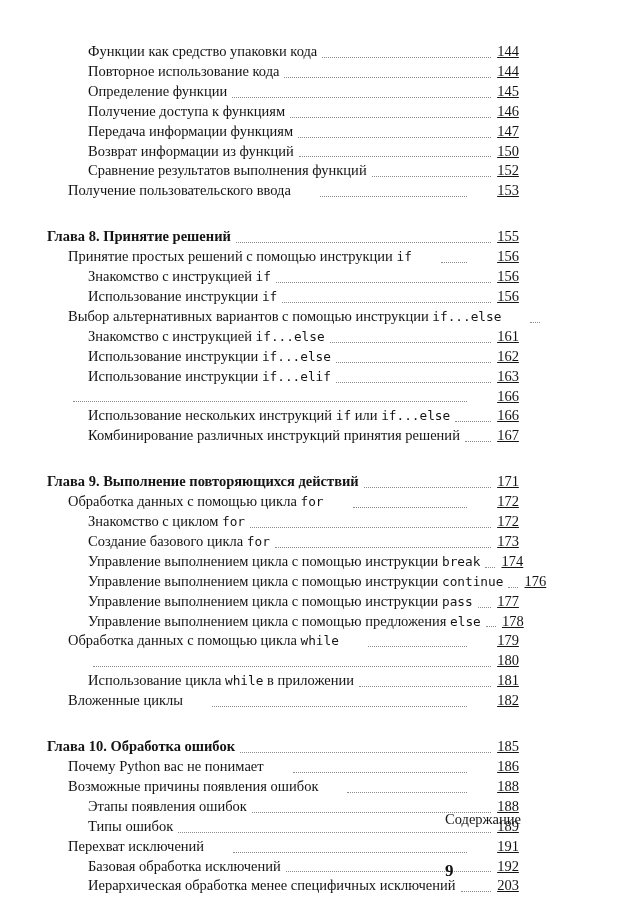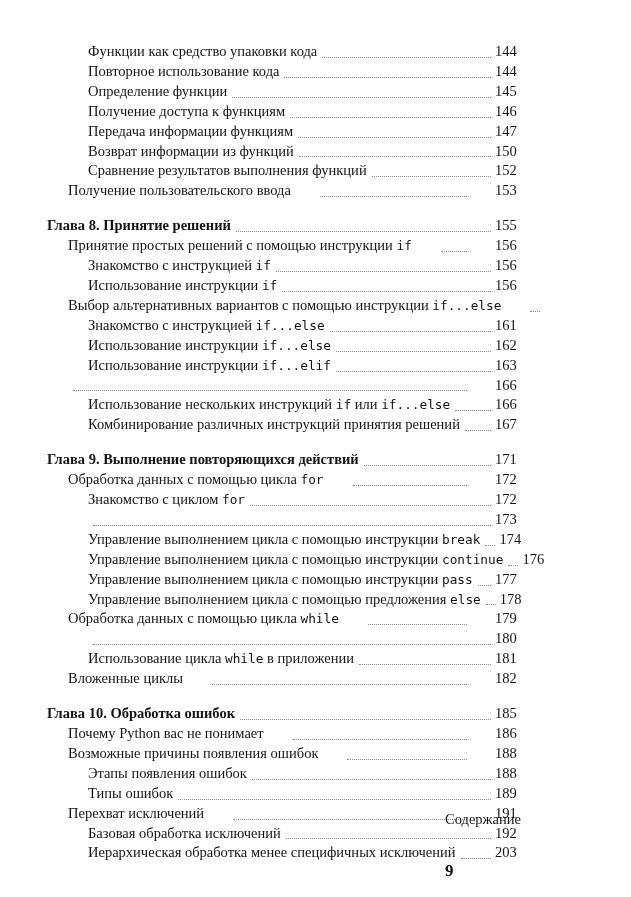--- a/index.html
+++ b/index.html
@@ -24,39 +24,40 @@
     display: flex;
     align-items: baseline;
     font-size: 14.5px;
     line-height: 19.9px;
     white-space: nowrap;
   }
   .toc-row.level-1 { padding-left: 21px; gap: 24px; }
   .toc-row.level-2 { padding-left: 41px; }
   .toc-row.chapter {
     font-weight: bold;
-    margin-top: 15px;
+    margin-top: 26px;
   }
   .toc-row.chapter .toc-page { font-weight: normal; }
   .toc-title .code {
     font-family: "DejaVu Sans Mono", monospace;
     font-size: 0.88em;
   }
   .leader {
     flex: 1;
     min-width: 10px;
     margin: 0 4px 4px 5px;
     border-bottom: 1.5px dotted #8a8a8a;
     align-self: flex-end;
     height: 0;
   }
   .toc-page {
     font-size: 14.5px;
     min-width: 26px;
-    text-align: left;
+    text-align: center;
+    text-decoration: underline;
   }
   .footer {
     position: absolute;
     right: 38px;
     bottom: 16px;
     display: flex;
     align-items: baseline;
     gap: 33px;
     flex-direction: column;
   }
@@ -178,20 +179,21 @@
         <span class="toc-title"><span class="txt">Обработка данных с помощью цикла </span><span class="code">for</span></span>
         <span class="leader"></span>
         <span class="toc-page">172</span>
       </div>
       <div class="toc-row level-2">
         <span class="toc-title"><span class="txt">Знакомство с циклом </span><span class="code">for</span></span>
         <span class="leader"></span>
         <span class="toc-page">172</span>
       </div>
       <div class="toc-row level-2">
+        <span class="toc-title"><span class="txt">Создание базового цикла </span><span class="code">for</span></span>
         <span class="leader"></span>
         <span class="toc-page">173</span>
       </div>
       <div class="toc-row level-2">
         <span class="toc-title"><span class="txt">Управление выполнением цикла с помощью инструкции </span><span class="code">break</span></span>
         <span class="leader"></span>
         <span class="toc-page">174</span>
       </div>
       <div class="toc-row level-2">
         <span class="toc-title"><span class="txt">Управление выполнением цикла с помощью инструкции </span><span class="code">continue</span></span>

